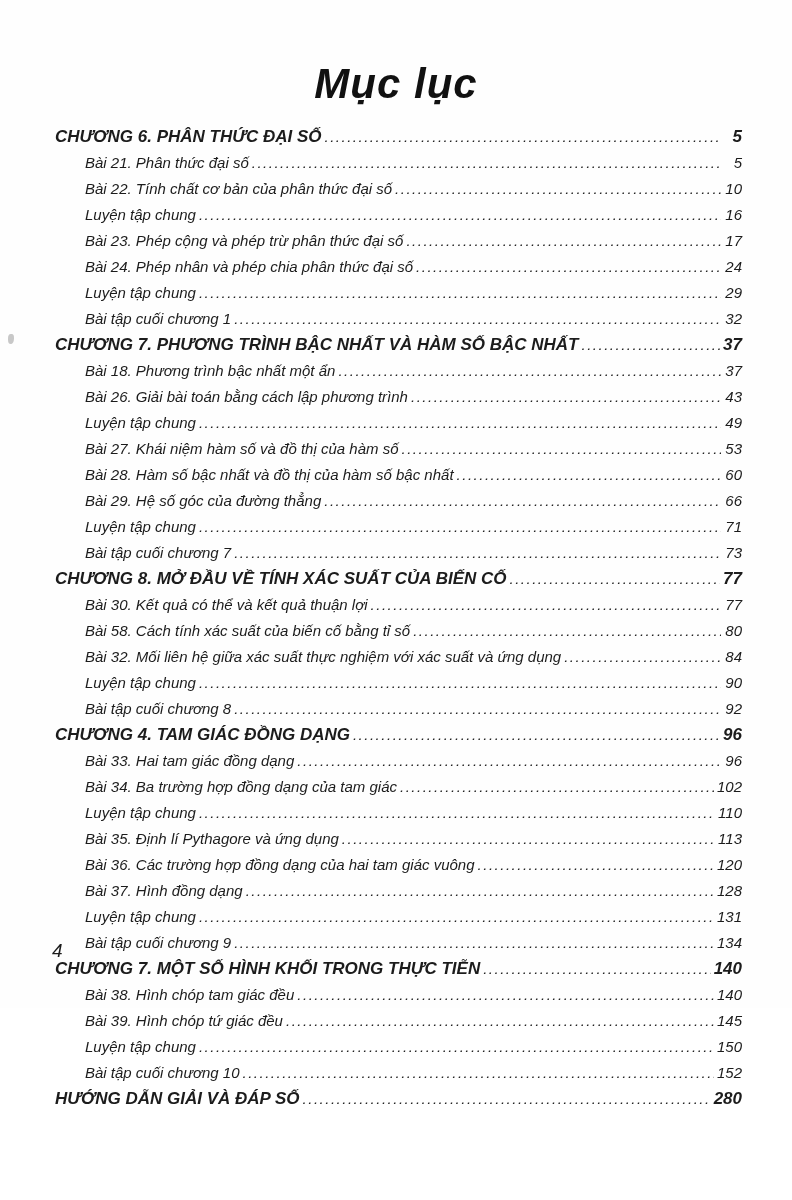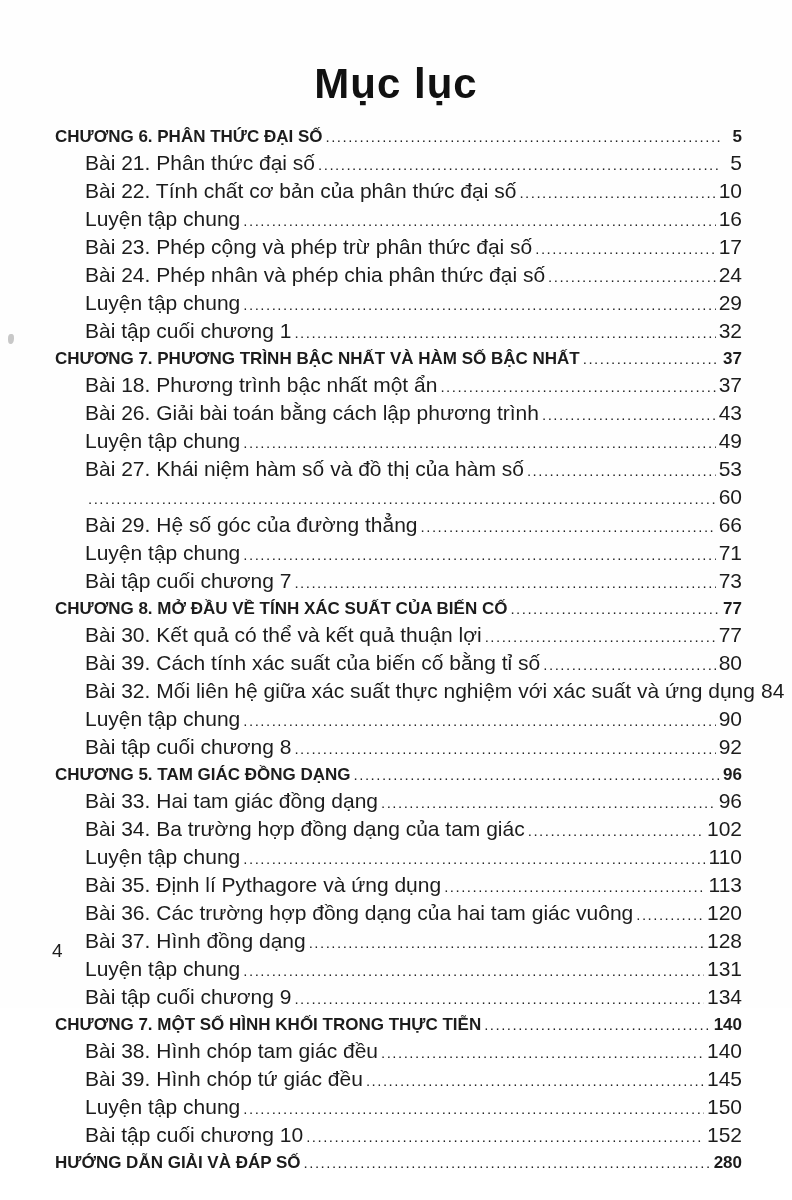--- a/index.html
+++ b/index.html
@@ -13,37 +13,38 @@
     background: #ffffff;
     font-family: "Liberation Sans", sans-serif;
     color: #1c1c1c;
   }
   .page {
     position: relative;
     width: 792px;
     height: 1008px;
     background: #fefefe;
     box-sizing: border-box;
+    font-style: italic;
   }
   .title {
     text-align: center;
     font-size: 42px;
     font-weight: bold;
     letter-spacing: 1px;
     padding-top: 60px;
     margin-bottom: 16px;
     color: #111;
   }
   .toc {
     margin: 0 50px 0 55px;
   }
   .toc-row {
     display: flex;
     align-items: baseline;
-    font-size: 21px;
+    font-size: 15px;
     line-height: 26px;
     white-space: nowrap;
   }
   .toc-row.chapter {
     font-weight: bold;
     font-size: 17px;
   }
   .toc-row.item {
     padding-left: 30px;
   }
@@ -154,20 +155,21 @@
         <span class="label">Luyện tập chung</span>
         <span class="dots"></span>
         <span class="pagenum">49</span>
       </div>
       <div class="toc-row item">
         <span class="label">Bài 27. Khái niệm hàm số và đồ thị của hàm số</span>
         <span class="dots"></span>
         <span class="pagenum">53</span>
       </div>
       <div class="toc-row item">
+        <span class="label">Bài 28. Hàm số bậc nhất và đồ thị của hàm số bậc nhất</span>
         <span class="dots"></span>
         <span class="pagenum">60</span>
       </div>
       <div class="toc-row item">
         <span class="label">Bài 29. Hệ số góc của đường thẳng</span>
         <span class="dots"></span>
         <span class="pagenum">66</span>
       </div>
       <div class="toc-row item">
         <span class="label">Luyện tập chung</span>
@@ -183,41 +185,41 @@
         <span class="label">CHƯƠNG 8.  MỞ ĐẦU VỀ TÍNH XÁC SUẤT CỦA BIẾN CỐ</span>
         <span class="dots"></span>
         <span class="pagenum">77</span>
       </div>
       <div class="toc-row item">
         <span class="label">Bài 30. Kết quả có thể và kết quả thuận lợi</span>
         <span class="dots"></span>
         <span class="pagenum">77</span>
       </div>
       <div class="toc-row item">
-        <span class="label">Bài 39. Cách tính xác suất của biến cố bằng tỉ số</span>
+        <span class="label">Bài 58. Cách tính xác suất của biến cố bằng tỉ số</span>
         <span class="dots"></span>
         <span class="pagenum">80</span>
       </div>
       <div class="toc-row item">
         <span class="label">Bài 32. Mối liên hệ giữa xác suất thực nghiệm với xác suất và ứng dụng</span>
         <span class="dots"></span>
         <span class="pagenum">84</span>
       </div>
       <div class="toc-row item">
         <span class="label">Luyện tập chung</span>
         <span class="dots"></span>
         <span class="pagenum">90</span>
       </div>
       <div class="toc-row item">
         <span class="label">Bài tập cuối chương 8</span>
         <span class="dots"></span>
         <span class="pagenum">92</span>
       </div>
       <div class="toc-row chapter">
-        <span class="label">CHƯƠNG 5.  TAM GIÁC ĐỒNG DẠNG</span>
+        <span class="label">CHƯƠNG 4.  TAM GIÁC ĐỒNG DẠNG</span>
         <span class="dots"></span>
         <span class="pagenum">96</span>
       </div>
       <div class="toc-row item">
         <span class="label">Bài 33. Hai tam giác đồng dạng</span>
         <span class="dots"></span>
         <span class="pagenum">96</span>
       </div>
       <div class="toc-row item">
         <span class="label">Bài 34. Ba trường hợp đồng dạng của tam giác</span>

